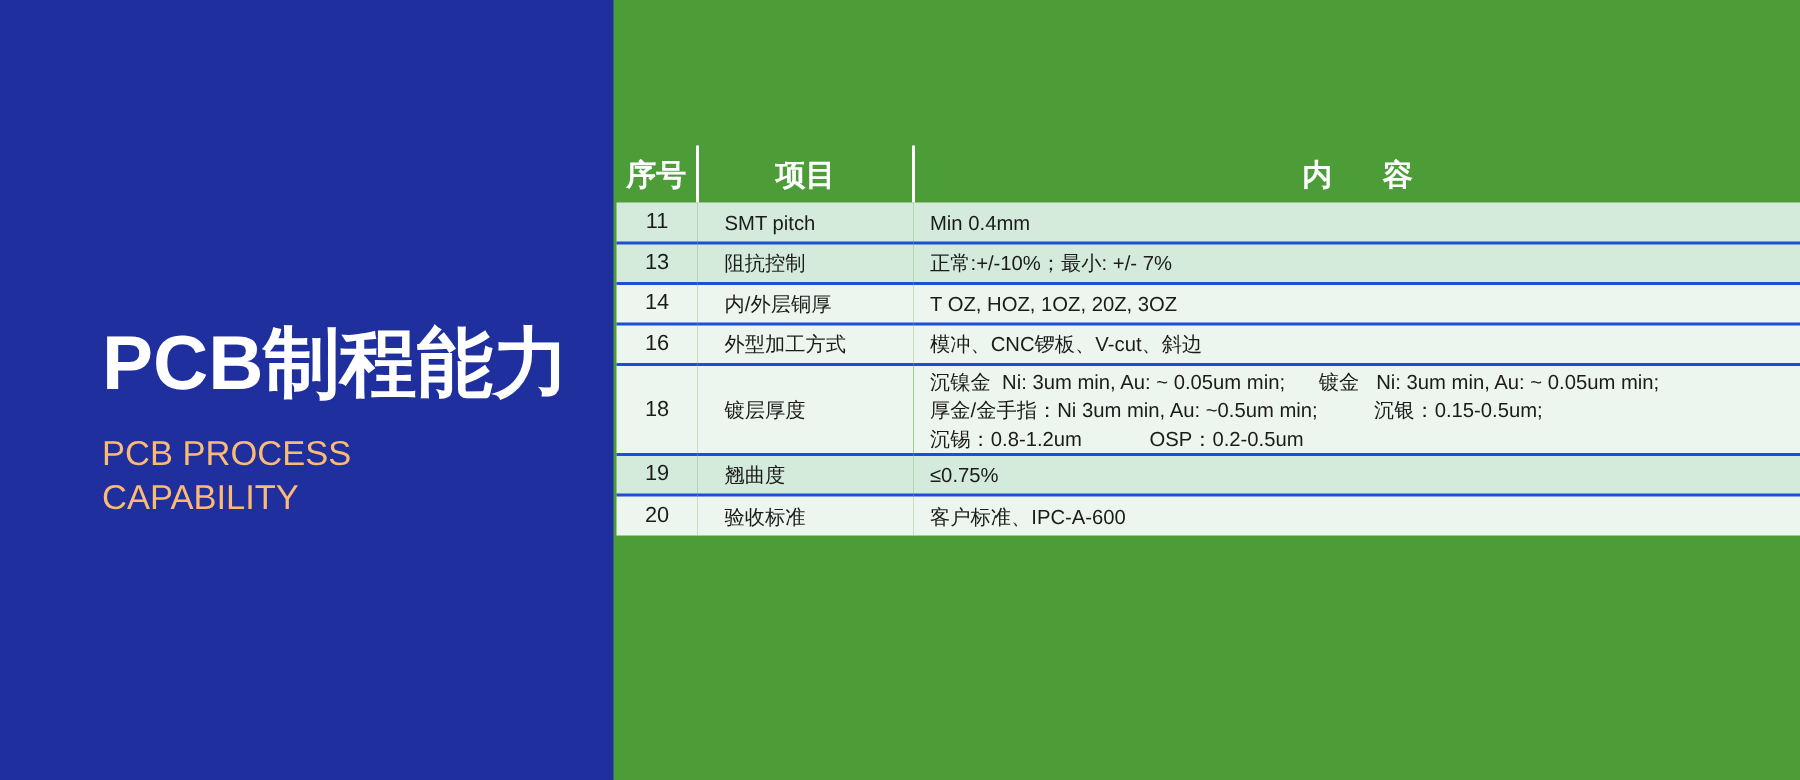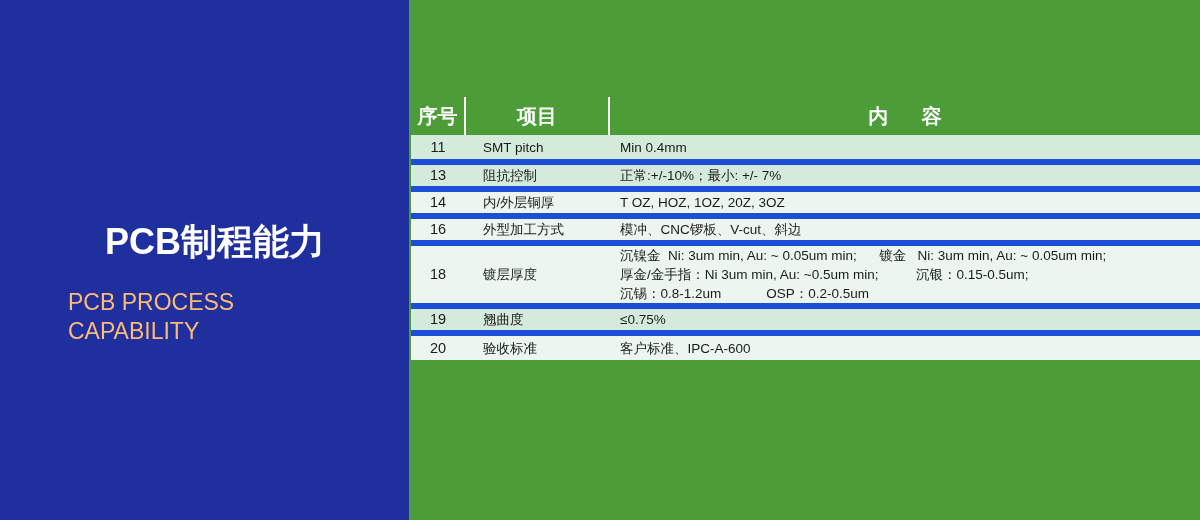--- a/index.html
+++ b/index.html
@@ -23,26 +23,25 @@
     background: #1f2f9e;
   }
   #title-block {
     position: absolute;
     left: 68px;
     top: 218px;
     width: 330px;
   }
   #title-cn {
     color: #ffffff;
-    font-size: 36px;
+    font-size: 51px;
     font-weight: bold;
     line-height: 48px;
     letter-spacing: 0px;
     white-space: nowrap;
-    margin-left: 37px;
   }
   #title-en {
     color: #fdba74;
     font-size: 23px;
     font-weight: normal;
     line-height: 29px;
     margin-top: 22px;
   }
   
   #table-wrap {
@@ -70,21 +69,21 @@
     text-align: center;
     border-right: 2px solid #ffffff;
     padding: 0;
   }
   thead th.last { border-right: none; }
   thead th.content-head { letter-spacing: 14px; text-indent: 14px; }
 
   tbody td {
     font-size: 13.5px;
     color: #1b1b1b;
-    border-bottom: 6px solid #1d4ed8;
+    border-bottom: 2px solid #1d4ed8;
     padding: 0 0 0 0;
     vertical-align: middle;
     height: 27px;
     line-height: 17px;
   }
   tbody tr.odd td  { background: #d4eada; }
   tbody tr.even td { background: #edf6ee; }
 
   td.col-no   { text-align: center; font-size: 14.5px; }
   td.col-item { padding-left: 18px; }

